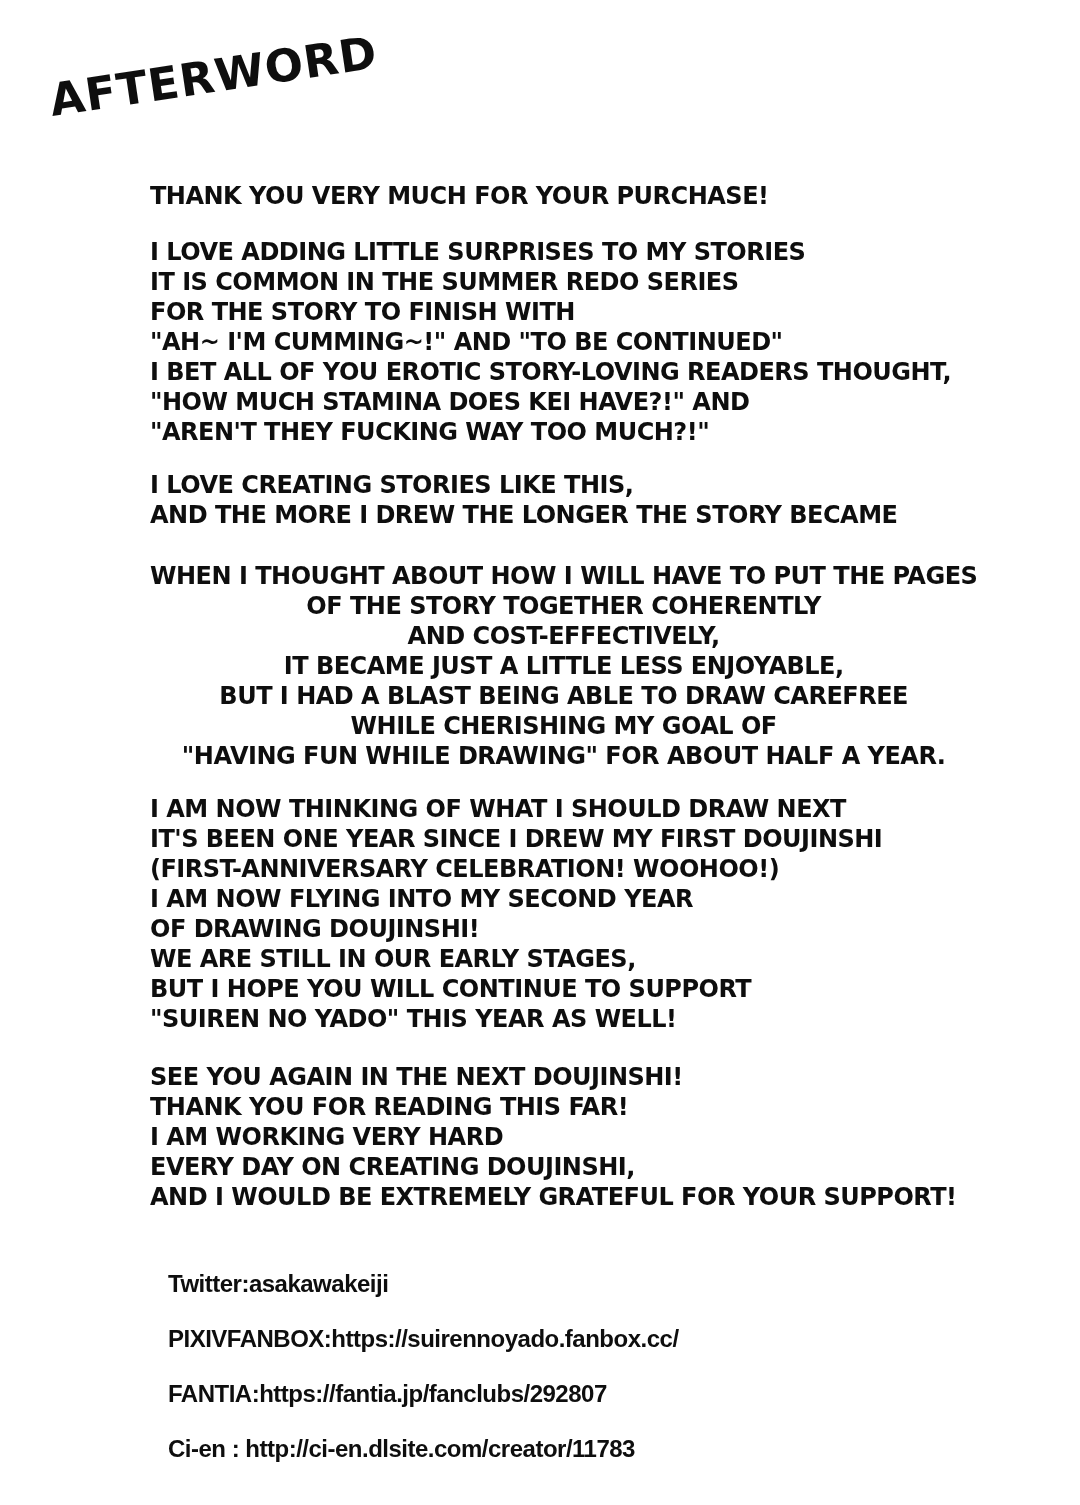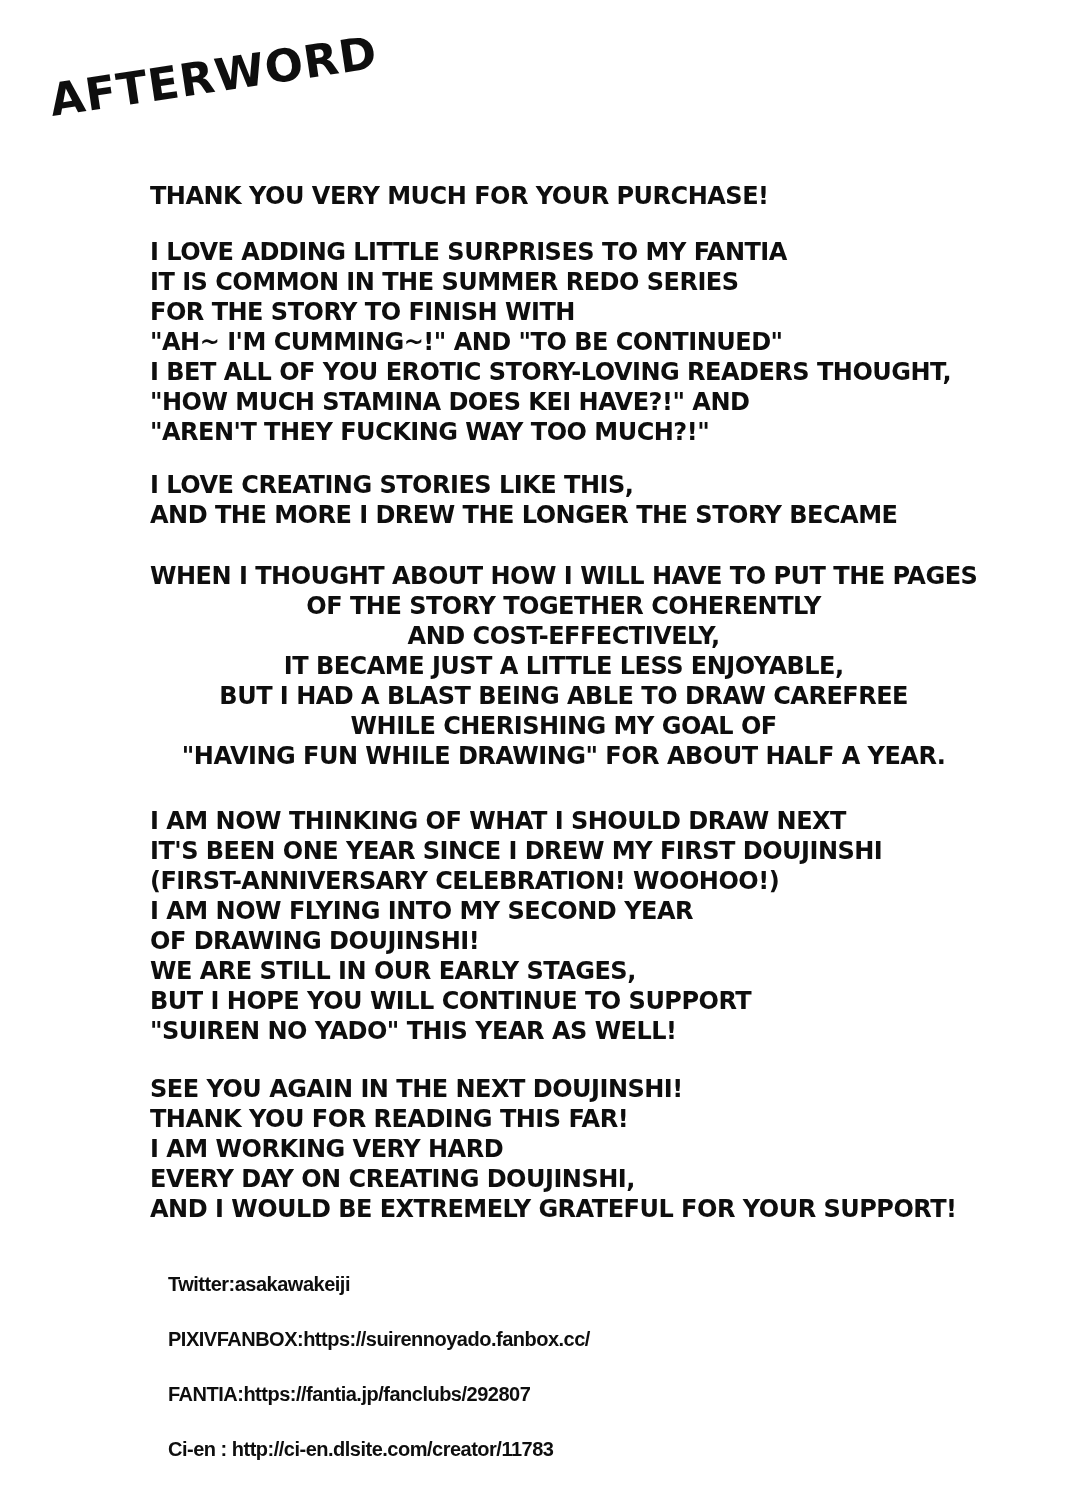--- a/index.html
+++ b/index.html
@@ -31,28 +31,28 @@
     font-size: 24px;
     font-weight: bold;
     letter-spacing: -0.5px;
     line-height: 30px;
     white-space: nowrap;
   }
   .para { margin: 0; }
   .para.p2 { margin-top: 26px; }
   .para.p3 { margin-top: 23px; }
   .para.p4 { margin-top: 31px; text-align: center; }
-  .para.p5 { margin-top: 35px; }
+  .para.p5 { margin-top: 23px; }
   .para.p6 { margin-top: 28px; }
   .links {
     position: absolute;
     left: 168px;
     top: 1268px;
     font-family: "Liberation Sans", sans-serif;
-    font-size: 20px;
+    font-size: 24px;
     font-weight: bold;
     letter-spacing: -0.5px;
     line-height: 32px;
     white-space: nowrap;
   }
   .link-line { margin-bottom: 23px; }
 </style>
 </head>
 <body>
 
@@ -60,21 +60,21 @@
 
   <div class="title">AFTERWORD</div>
 
   <div class="body-text">
 
     <div class="para p1">
       <div>THANK YOU VERY MUCH FOR YOUR PURCHASE!</div>
     </div>
 
     <div class="para p2">
-      <div>I LOVE ADDING LITTLE SURPRISES TO MY FANTIA</div>
+      <div>I LOVE ADDING LITTLE SURPRISES TO MY STORIES</div>
       <div>IT IS COMMON IN THE SUMMER REDO SERIES</div>
       <div>FOR THE STORY TO FINISH WITH</div>
       <div>"AH~ I'M CUMMING~!" AND "TO BE CONTINUED"</div>
       <div>I BET ALL OF YOU EROTIC STORY-LOVING READERS THOUGHT,</div>
       <div>"HOW MUCH STAMINA DOES KEI HAVE?!" AND</div>
       <div>"AREN'T THEY FUCKING WAY TOO MUCH?!"</div>
     </div>
 
     <div class="para p3">
       <div>I LOVE CREATING STORIES LIKE THIS,</div>

